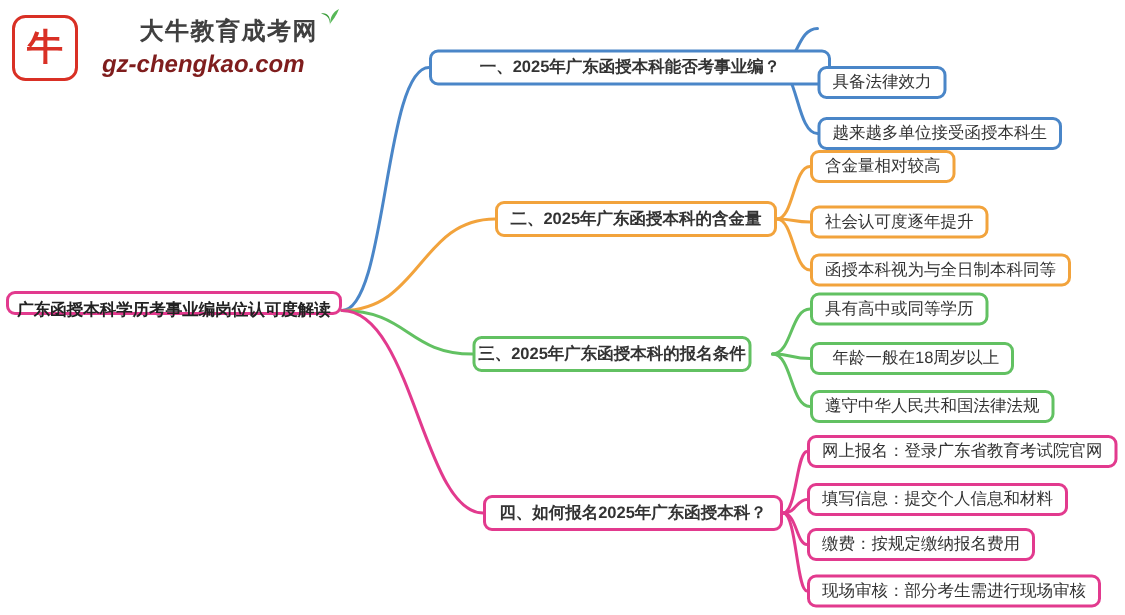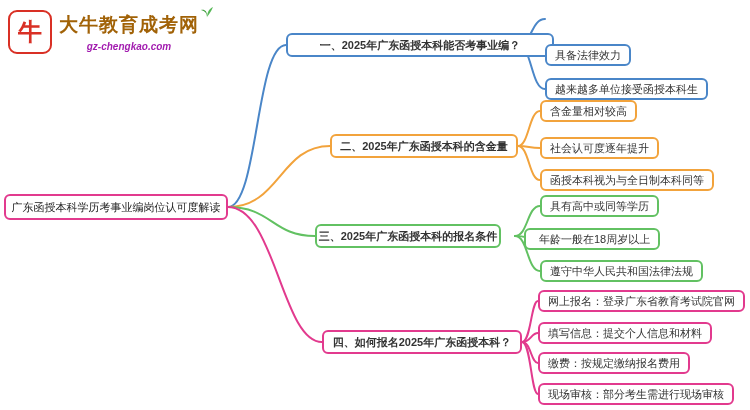--- a/index.html
+++ b/index.html
@@ -11,21 +11,21 @@
   .canvas { position:relative; width:750px; height:410px; background:#fff; overflow:hidden; }
 
   svg.wires { position:absolute; left:0; top:0; width:750px; height:410px; z-index:0; }
   svg.wires path { fill:none; stroke-width:2; stroke-linecap:round; }
 
   .node {
     position:absolute; z-index:1;
     background:#fff; border:2px solid #999; border-radius:6px;
     white-space:nowrap; text-align:center; color:#333;
   }
-  .root   { font-weight:normal; font-size:11px; width:224px; height:26px; line-height:22px; color:#222; }
+  .root   { font-weight:bold; font-size:11px; width:224px; height:16px; line-height:22px; color:#222; }
   .branch { font-weight:bold; font-size:11px; height:24px; line-height:20px; }
   .leaf   { font-size:11px; height:22px; line-height:18px; padding:0 8px; }
 
   .b-blue   { border-color:#4a86c8; }
   .b-orange { border-color:#f2a33c; }
   .b-green  { border-color:#62c162; }
   .b-pink   { border-color:#e23a8e; }
 
   .s-blue   { stroke:#4a86c8; }
   .s-orange { stroke:#f2a33c; }
@@ -34,22 +34,22 @@
 
   
   .logo { position:absolute; left:8px; top:10px; z-index:2; width:215px; }
   .logo-row { display:flex; align-items:center; }
   .logo-mark {
     width:44px; height:44px; border:2px solid #d93025; border-radius:9px;
     color:#d93025; font-weight:bold; font-size:24px; line-height:40px; text-align:center;
     background:#fff; flex:0 0 auto;
   }
   .logo-texts { margin-left:7px; text-align:center; }
-  .logo-title { color:#a16207; font-weight:bold; font-size:19px; letter-spacing:1px; position:relative; }
-  .logo-domain { color:#a21caf; font-weight:bold; font-style:italic; font-size:10px; margin-top:3px; }
+  .logo-title { color:#404040; font-weight:bold; font-size:16px; letter-spacing:1px; position:relative;margin-left:34px; }
+  .logo-domain { color:#7f1d1d; font-weight:bold; font-style:italic; font-size:16px; margin-top:3px; }
   .sprout { position:absolute; right:-16px; top:-8px; width:16px; height:16px; }
 </style>
 </head>
 <body>
 
 <div class="canvas">
 
   <svg class="wires" viewBox="0 0 750 410">
     <path class="s-blue" d="M228,207 C258,207 256,45 286,45"></path>
     <path class="s-orange" d="M228,207 C280,207 280,146 330,146"></path>
@@ -98,21 +98,21 @@
   <div class="node branch b-pink" style="left:322px; top:330px; width:200px;">四、如何报名2025年广东函授本科？</div>
 
   <div class="node leaf b-blue" style="left:545px; top:44px;">具备法律效力</div>
   <div class="node leaf b-blue" style="left:545px; top:78px;">越来越多单位接受函授本科生</div>
 
   <div class="node leaf b-orange" style="left:540px; top:137px;">社会认可度逐年提升</div>
   <div class="node leaf b-orange" style="left:540px; top:100px;">含金量相对较高</div>
   <div class="node leaf b-orange" style="left:540px; top:169px;">函授本科视为与全日制本科同等</div>
 
   <div class="node leaf b-green" style="left:540px; top:195px;">具有高中或同等学历</div>
-  <div class="node leaf b-green" style="left:524px; top:228px;padding-left:13px;">年龄一般在18周岁以上</div>
+  <div class="node leaf b-green" style="left:540px; top:228px;padding-left:13px;">年龄一般在18周岁以上</div>
   <div class="node leaf b-green" style="left:540px; top:260px;">遵守中华人民共和国法律法规</div>
 
   <div class="node leaf b-pink" style="left:538px; top:290px;">网上报名：登录广东省教育考试院官网</div>
   <div class="node leaf b-pink" style="left:538px; top:322px;">填写信息：提交个人信息和材料</div>
   <div class="node leaf b-pink" style="left:538px; top:352px;">缴费：按规定缴纳报名费用</div>
   <div class="node leaf b-pink" style="left:538px; top:383px;">现场审核：部分考生需进行现场审核</div>
 
 </div>
 
 </body></html>

